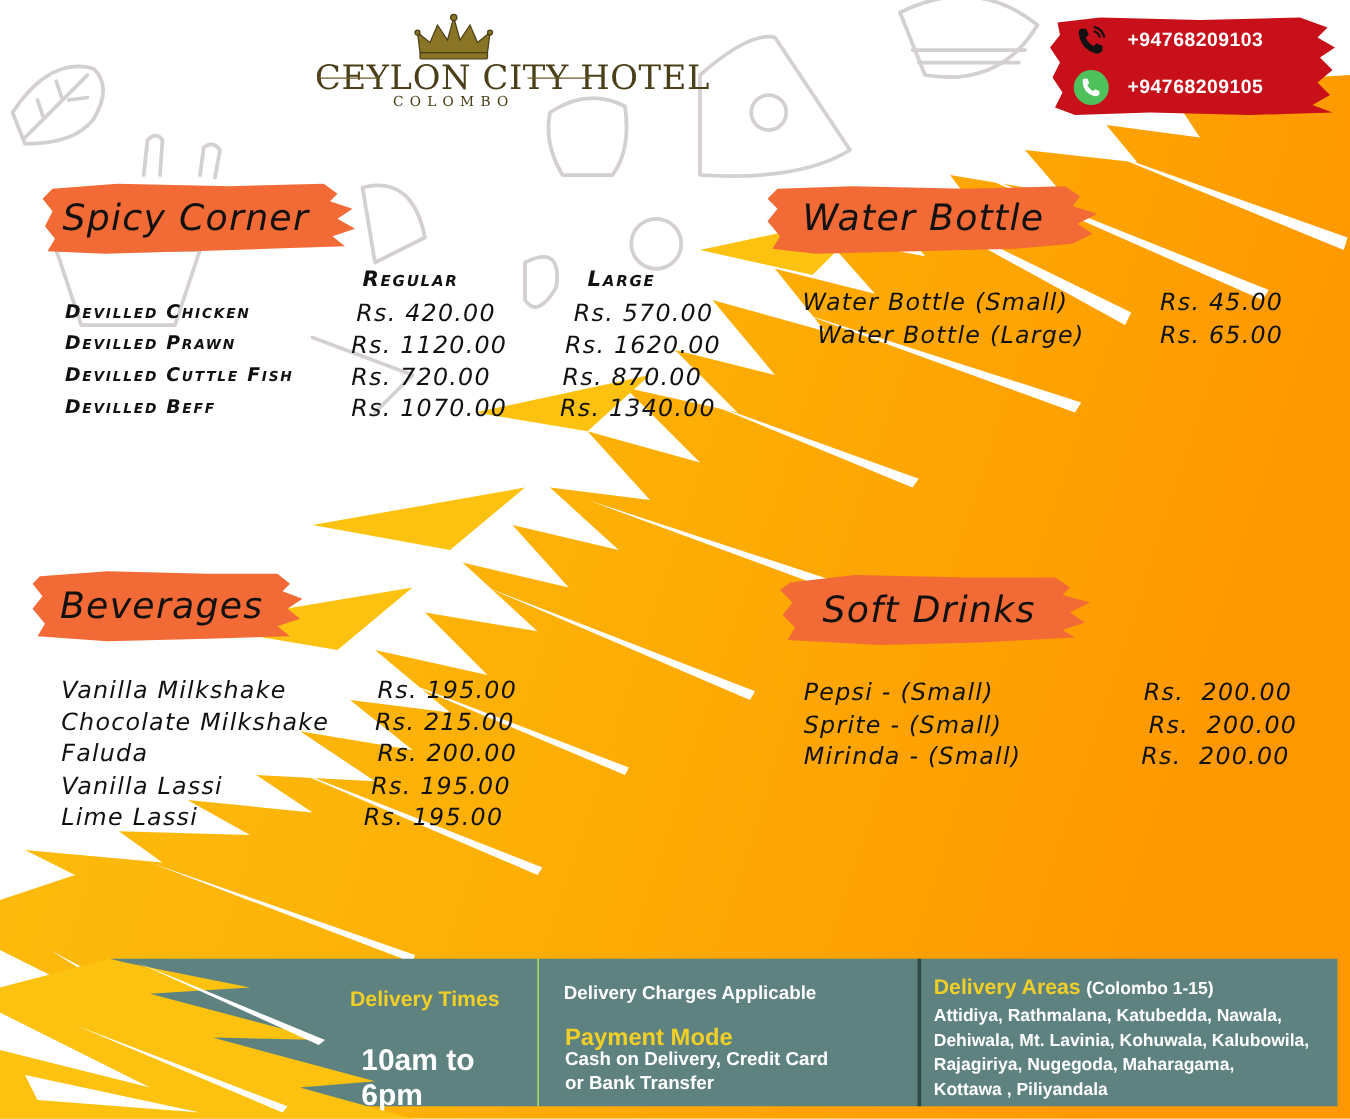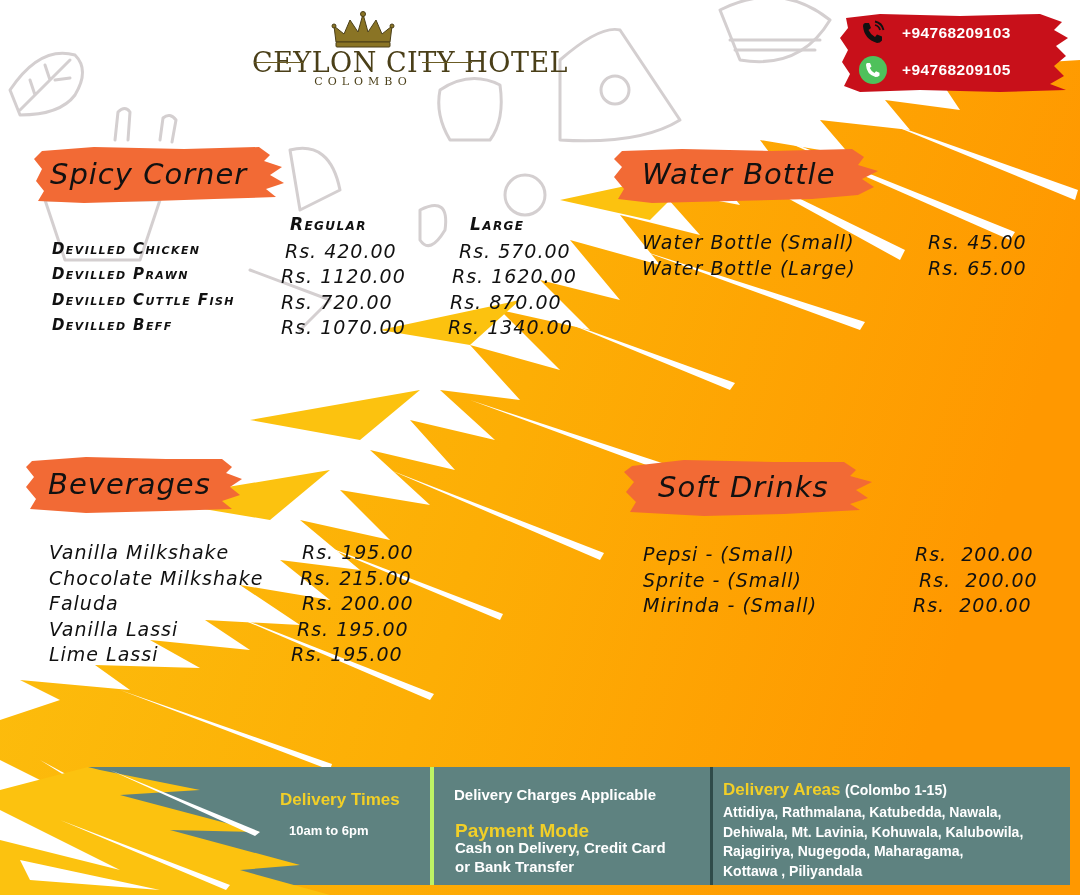--- a/index.html
+++ b/index.html
@@ -48,21 +48,21 @@
   .hand { font-family: "DejaVu Sans", sans-serif; font-style: oblique; font-size: 19px; letter-spacing: 1px; }
   .smallcaps { font-variant: small-caps; font-weight: bold; font-style: oblique; letter-spacing: 1.4px; font-size: 15px; font-family: "DejaVu Sans", sans-serif; }
 
   
   .info-bar {
     position: absolute; left: 88px; top: 767px; width: 982px; height: 118px; z-index: 4;
     background: #5e8280; display: flex;
   }
   .info-col { position: relative; height: 100%; color: #fff; font-family: "Liberation Sans", sans-serif; font-weight: bold; }
   .info-col.c1 { width: 342px; }
-  .info-col.c2 { width: 280px; border-left: 4px solid #bef264; }
+  .info-col.c2 { width: 304px; border-left: 1px solid #bef264; }
   .info-col.c3 { flex: 1; border-left: 3px solid #2f4b49; }
   .yellow { color: #f2cf27; }
 </style>
 </head>
 <body>
 
 <svg class="bg" viewBox="0 0 1080 895" xmlns="http://www.w3.org/2000/svg">
   <defs>
     <linearGradient id="og" x1="0" y1="0" x2="1" y2="0.25">
       <stop offset="0" stop-color="#fcc20f"></stop>
@@ -200,21 +200,21 @@
       <path fill="#f26a35" d="M10,6 L70,4 L160,6 L240,4 L252,12 L246,20 L266,26 L250,34 L262,42 L246,50 L200,54 L120,56 L40,58 L6,54 L12,44 L2,32 L10,22 L2,14 Z"></path>
     </svg>
   <span class="title" style="left:30px;">Water Bottle</span>
 </div>
 <div class="menu" style="left:642px; top:231px; width:420px;">
   <div class="row">
     <span class="cell hand" style="left:0;">Water Bottle (Small)</span>
     <span class="cell hand" style="left:286px;">Rs. 45.00</span>
   </div>
   <div class="row">
-    <span class="cell hand" style="left:0;">Water Bottle (Large)</span>
+    <span class="cell hand" style="left:12px;">Water Bottle (Large)</span>
     <span class="cell hand" style="left:286px;">Rs. 65.00</span>
   </div>
 </div>
 
 <div class="sec-head" style="left:26px; top:455px; width:216px; height:60px;">
   <svg viewBox="0 0 216 60" preserveAspectRatio="none">
       <path fill="#f26a35" d="M6,6 L60,2 L140,4 L196,4 L206,12 L200,18 L216,24 L204,32 L214,40 L196,46 L206,54 L140,56 L60,58 L4,54 L10,44 L0,32 L8,22 L0,12 Z"></path>
     </svg>
   <span class="title" style="left:22px;">Beverages</span>
 </div>
@@ -258,21 +258,21 @@
   </div>
   <div class="row">
     <span class="cell hand" style="left:0;">Mirinda - (Small)</span>
     <span class="cell hand" style="left:270px; white-space:pre;">Rs.  200.00</span>
   </div>
 </div>
 
 <div class="info-bar">
   <div class="info-col c1">
     <div class="yellow" style="position:absolute; left:192px; top:23px; font-size:17px;">Delivery Times</div>
-    <div style="position:absolute; left:201px; top:56px; font-size:13px;text-align:right;">10am to 6pm</div>
+    <div style="position:absolute; left:201px; top:68px; font-size:24px;">10am to 6pm</div>
   </div>
   <div class="info-col c2">
     <div style="position:absolute; left:20px; top:19px; font-size:15px;">Delivery Charges Applicable</div>
     <div class="yellow" style="position:absolute; left:21px; top:53px; font-size:19px;">Payment Mode</div>
     <div style="position:absolute; left:21px; top:72px; font-size:15px; white-space:nowrap;">Cash on Delivery, Credit Card</div>
     <div style="position:absolute; left:21px; top:91px; font-size:15px;">or Bank Transfer</div>
   </div>
   <div class="info-col c3">
     <div style="position:absolute; left:10px; top:13px; white-space:nowrap;">
       <span class="yellow" style="font-size:17px;">Delivery Areas</span>

